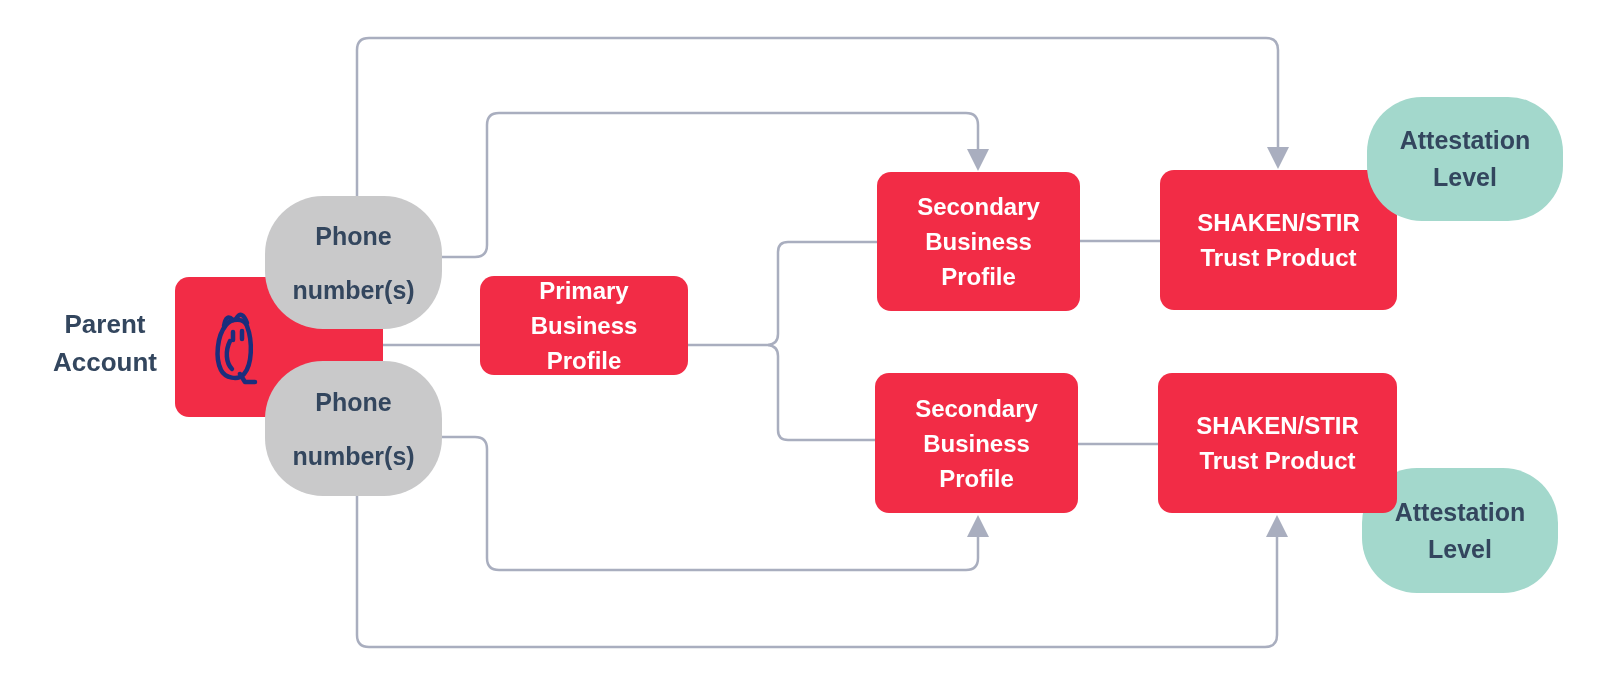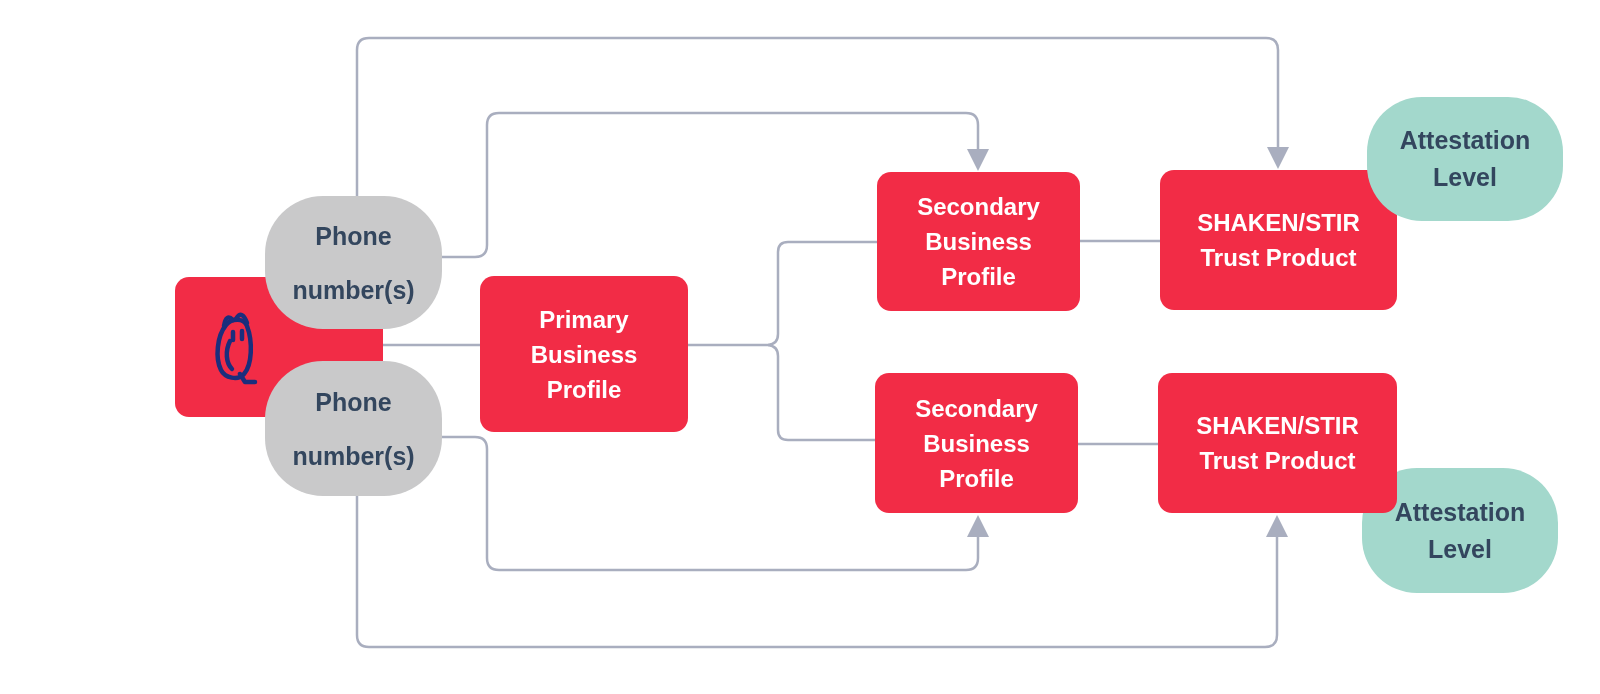--- a/index.html
+++ b/index.html
@@ -63,20 +63,24 @@
     <path class="line" d="M688,345 H768 Q778,344 778,334 V252 Q778,242 788,242 H877"></path>
     <path class="line" d="M768,345 Q778,346 778,356 V430 Q778,440 788,440 H875"></path>
     <path class="line" d="M1080,241 H1160"></path>
     <path class="line" d="M1078,444 H1158"></path>
     <path class="line" d="M442,437 H475 Q487,437 487,449 V558 Q487,570 499,570 H966 Q978,570 978,558 V537"></path>
     <path class="arrow" d="M967,537 L989,537 L978,515 Z"></path>
     <path class="line" d="M357,496 V635 Q357,647 369,647 H1265 Q1277,647 1277,635 V537"></path>
     <path class="arrow" d="M1266,537 L1288,537 L1277,515 Z"></path>
   </svg>
 
+  <div class="side-label" style="left:30px;top:305px;width:150px;">
+    <span class="node-line">Parent</span>
+    <span class="node-line">Account</span>
+  </div>
 
   <div class="node red" style="left:175px;top:277px;width:208px;height:140px;">
     <svg class="owl" viewBox="0 0 50 82">
       <path d="M13,20 C4,31 2,53 8,65 C12,73 25,76 31,69 C39,60 40,37 34,21 C31,13 19,13 13,20 Z"></path>
       <path d="M11,21 Q13,8 20,15"></path>
       <path d="M23,14 Q29,4 34,18"></path>
       <path d="M20,27 L20,35"></path>
       <path d="M29,26 L29,34"></path>
       <path d="M17,36 C12,46 13,58 19,64"></path>
       <path d="M27,69 L32,77 L42,77"></path>
@@ -86,21 +90,21 @@
   <div class="blob gray" style="left:265px;top:196px;width:177px;height:133px;">
     <span class="node-line">Phone</span>
     <span class="node-line">number(s)</span>
   </div>
 
   <div class="blob gray" style="left:265px;top:361px;width:177px;height:135px;">
     <span class="node-line">Phone</span>
     <span class="node-line">number(s)</span>
   </div>
 
-  <div class="node red" style="left:480px;top:276px;width:208px;height:156px;">
+  <div class="node red" style="left:480px;top:276px;width:208px;height:99px;">
     <span class="node-line">Primary</span>
     <span class="node-line">Business</span>
     <span class="node-line">Profile</span>
   </div>
 
   <div class="node red" style="left:877px;top:172px;width:203px;height:139px;">
     <span class="node-line">Secondary</span>
     <span class="node-line">Business</span>
     <span class="node-line">Profile</span>
   </div>

